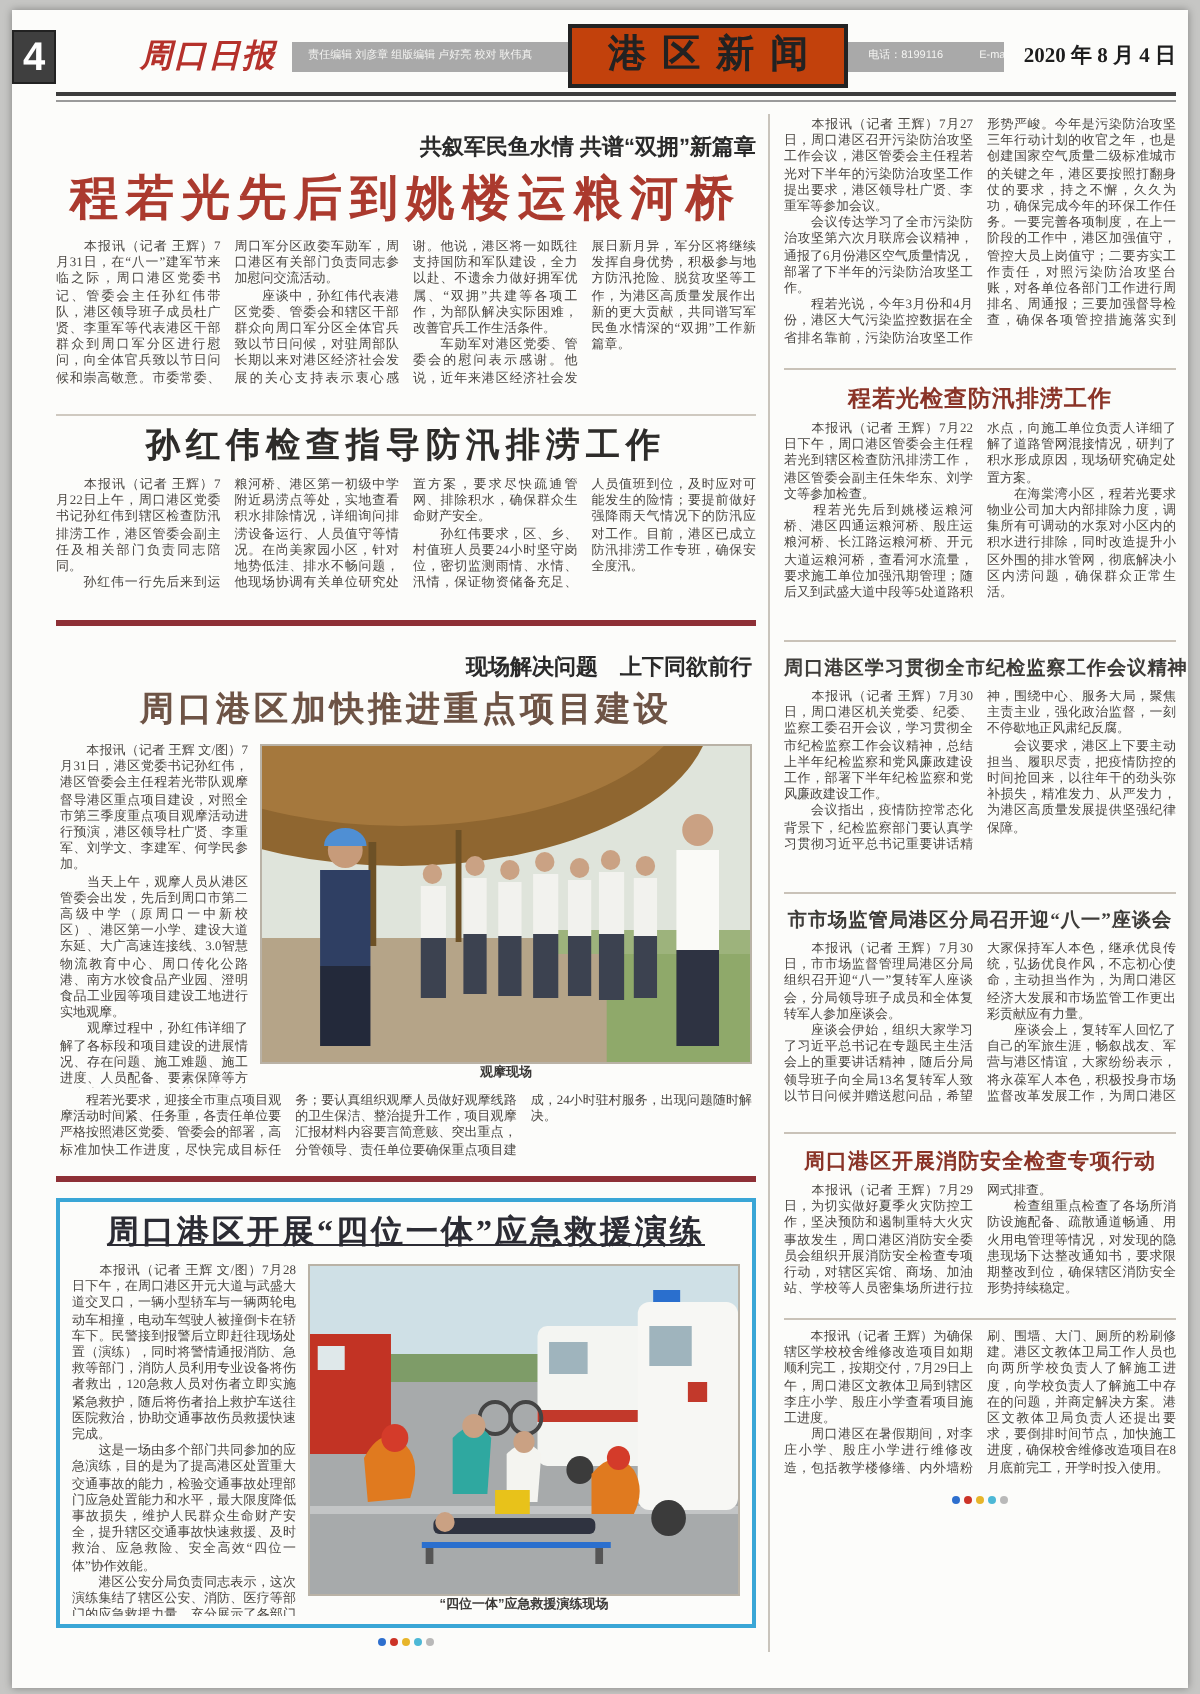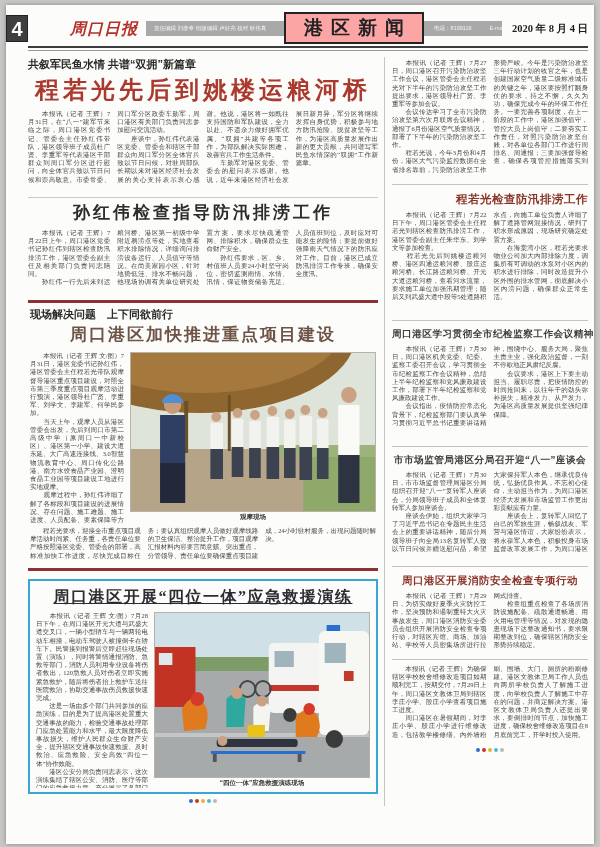--- a/index.html
+++ b/index.html
@@ -29,35 +29,35 @@
     color:#b5312b; font:bold italic 16px/27px "Liberation Serif", serif;
     letter-spacing:1px; padding:0 8px 0 6px; white-space:nowrap;margin-left:36px;
   }
   .graybar {
     background:#a9a9a9; height:15px; color:#f4f4f2;
     font:5.5px/15px "Liberation Sans", sans-serif;
     display:flex; align-items:center; white-space:nowrap; overflow:hidden;
   }
   .gb-left { flex:0 0 140px; padding-left:8px; }
   .section-box {
-    border:2px solid #232323; background:#fca5a5;
+    border:2px solid #232323; background:#c2410c;
     font:bold 19px/24px "Liberation Serif", serif; letter-spacing:8px;
     padding:2px 10px 2px 18px; margin:0 -2px; z-index:2; white-space:nowrap; color:#222;
   }
   .gb-right { flex:1 1 auto; padding-left:12px; justify-content:flex-start; gap:18px; }
   .hdr-date { font:bold 10.5px/27px "Liberation Serif", serif; color:#1d1d1d; padding-left:10px; white-space:nowrap; }
   .hdr-rule { border-top:2px solid #3c3c3c; margin-top:3px; }
   .hdr-rule2 { border-top:1px solid #9a9a9a; margin-top:2px; margin-bottom:6px; }
 
   
   .content { display:flex; }
   .col-left { width:356px; padding-right:6px; }
   .col-right { width:204px; border-left:1px solid #c9c4bc; padding-left:7px; }
 
-  .kicker { text-align:left; font:bold 11px/15px "Liberation Sans", sans-serif; color:#2a2a2a; margin-top:0; }
+  .kicker { text-align:right; font:bold 11px/15px "Liberation Sans", sans-serif; color:#2a2a2a; margin-top:10px; }
   .headline-main {
     text-align:center; color:#ab3a2e;
     font:bold 24px/32px "Liberation Serif", serif; letter-spacing:4px; margin:2px 0 4px 0;
   }
   .headline-2 {
     text-align:center; color:#2e2c2a;
     font:bold 17px/24px "Liberation Serif", serif; letter-spacing:3px; margin:3px 0 4px 0;
   }
   .bodytext {
     font:6.5px/8.2px "Liberation Serif", serif; color:#4a4642;
@@ -87,21 +87,21 @@
   .box2-text { width:112px; height:176px; }
 
   .dots { text-align:center; font-size:7px; letter-spacing:2px; line-height:10px; margin-top:2px; }
   .dots span { display:inline-block; width:4px; height:4px; border-radius:50%; margin:0 1px; }
 
   
   .r-art { padding-top:2px; }
   .r-headline { text-align:center; font-weight:bold; font-family:"Liberation Serif", serif; letter-spacing:.5px; margin:2px 0 4px 0; white-space:nowrap; }
   .rh-default { color:#3f3d3a; }
   .rh-maroon  { color:#8a3428; }
-  .rh-12 { font-size:11.5px;text-align:right; }
+  .rh-12 { font-size:11.5px; }
   .rh-11 { font-size:10.5px; }
   .rh-10 { font-size:9.6px; }
   .r-sep { border-top:1px solid #c9c2b8; margin:5px 0 3px 0; }
   .rb-1 { height:120px; } .rb-2 { height:104px; } .rb-3 { height:96px; }
   .rb-4 { height:90px; } .rb-5 { height:62px; } .rb-6 { height:78px; }
 </style>
 </head>
 <body>
 
 <div class="page">

